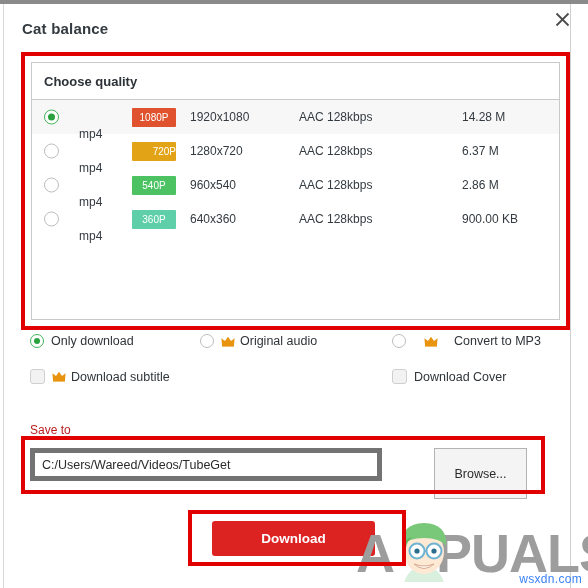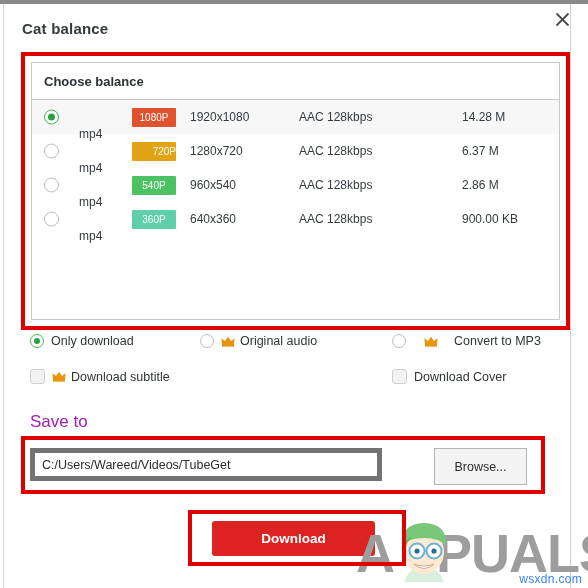--- a/index.html
+++ b/index.html
@@ -172,41 +172,41 @@
   .crown {
     margin-right: 5px;
     display: inline-flex;
     align-items: center;
     flex: 0 0 auto;
   }
 
   
   .saveto-label {
     position: absolute;
-    left: 30px; top: 412px;
-    font-size: 17px;
-    color: #a21caf;
+    left: 30px; top: 423px;
+    font-size: 12px;
+    color: #b91c1c;
   }
   .path-input {
     position: absolute;
     left: 30px; top: 448px;
     width: 352px; height: 33px;
     border: 5px solid #737373;
     background: #ffffff;
     box-sizing: border-box;
     font-family: "Liberation Sans", sans-serif;
     font-size: 12.5px;
     color: #2b2b2b;
     padding: 0 7px;
     outline: none;
   }
   .browse-btn {
     position: absolute;
     left: 434px; top: 448px;
-    width: 93px; height: 37px;
+    width: 93px; height: 51px;
     border: 1px solid #b3b3b3;
     background: #f4f4f4;
     box-sizing: border-box;
     font-family: "Liberation Sans", sans-serif;
     font-size: 12.5px;
     color: #2b2b2b;
     cursor: pointer;
   }
 
   
@@ -253,21 +253,21 @@
   <div class="dialog-title">Cat  balance</div>
 
   <div class="close-btn">
     <svg width="15" height="15" viewBox="0 0 15 15" aria-hidden="true">
       <line x1="1.5" y1="1.5" x2="13.5" y2="13.5" stroke="#4a4a4a" stroke-width="1.8"></line>
       <line x1="13.5" y1="1.5" x2="1.5" y2="13.5" stroke="#4a4a4a" stroke-width="1.8"></line>
     </svg>
   </div>
 
   <div class="quality-panel">
-    <div class="quality-header">Choose balance</div>
+    <div class="quality-header">Choose quality</div>
     <div class="quality-rows" id="quality-rows">
         <div class="qrow selected">
           <span class="radio on"></span>
           <span class="q-fmt">mp4</span>
           <span class="q-badge-wrap"><span class="q-badge" style="background: rgb(224, 82, 45);">1080P</span></span>
           <span class="q-res">1920x1080</span>
           <span class="q-aud">AAC 128kbps</span>
           <span class="q-size">14.28 M</span>
         </div>
         <div class="qrow">

